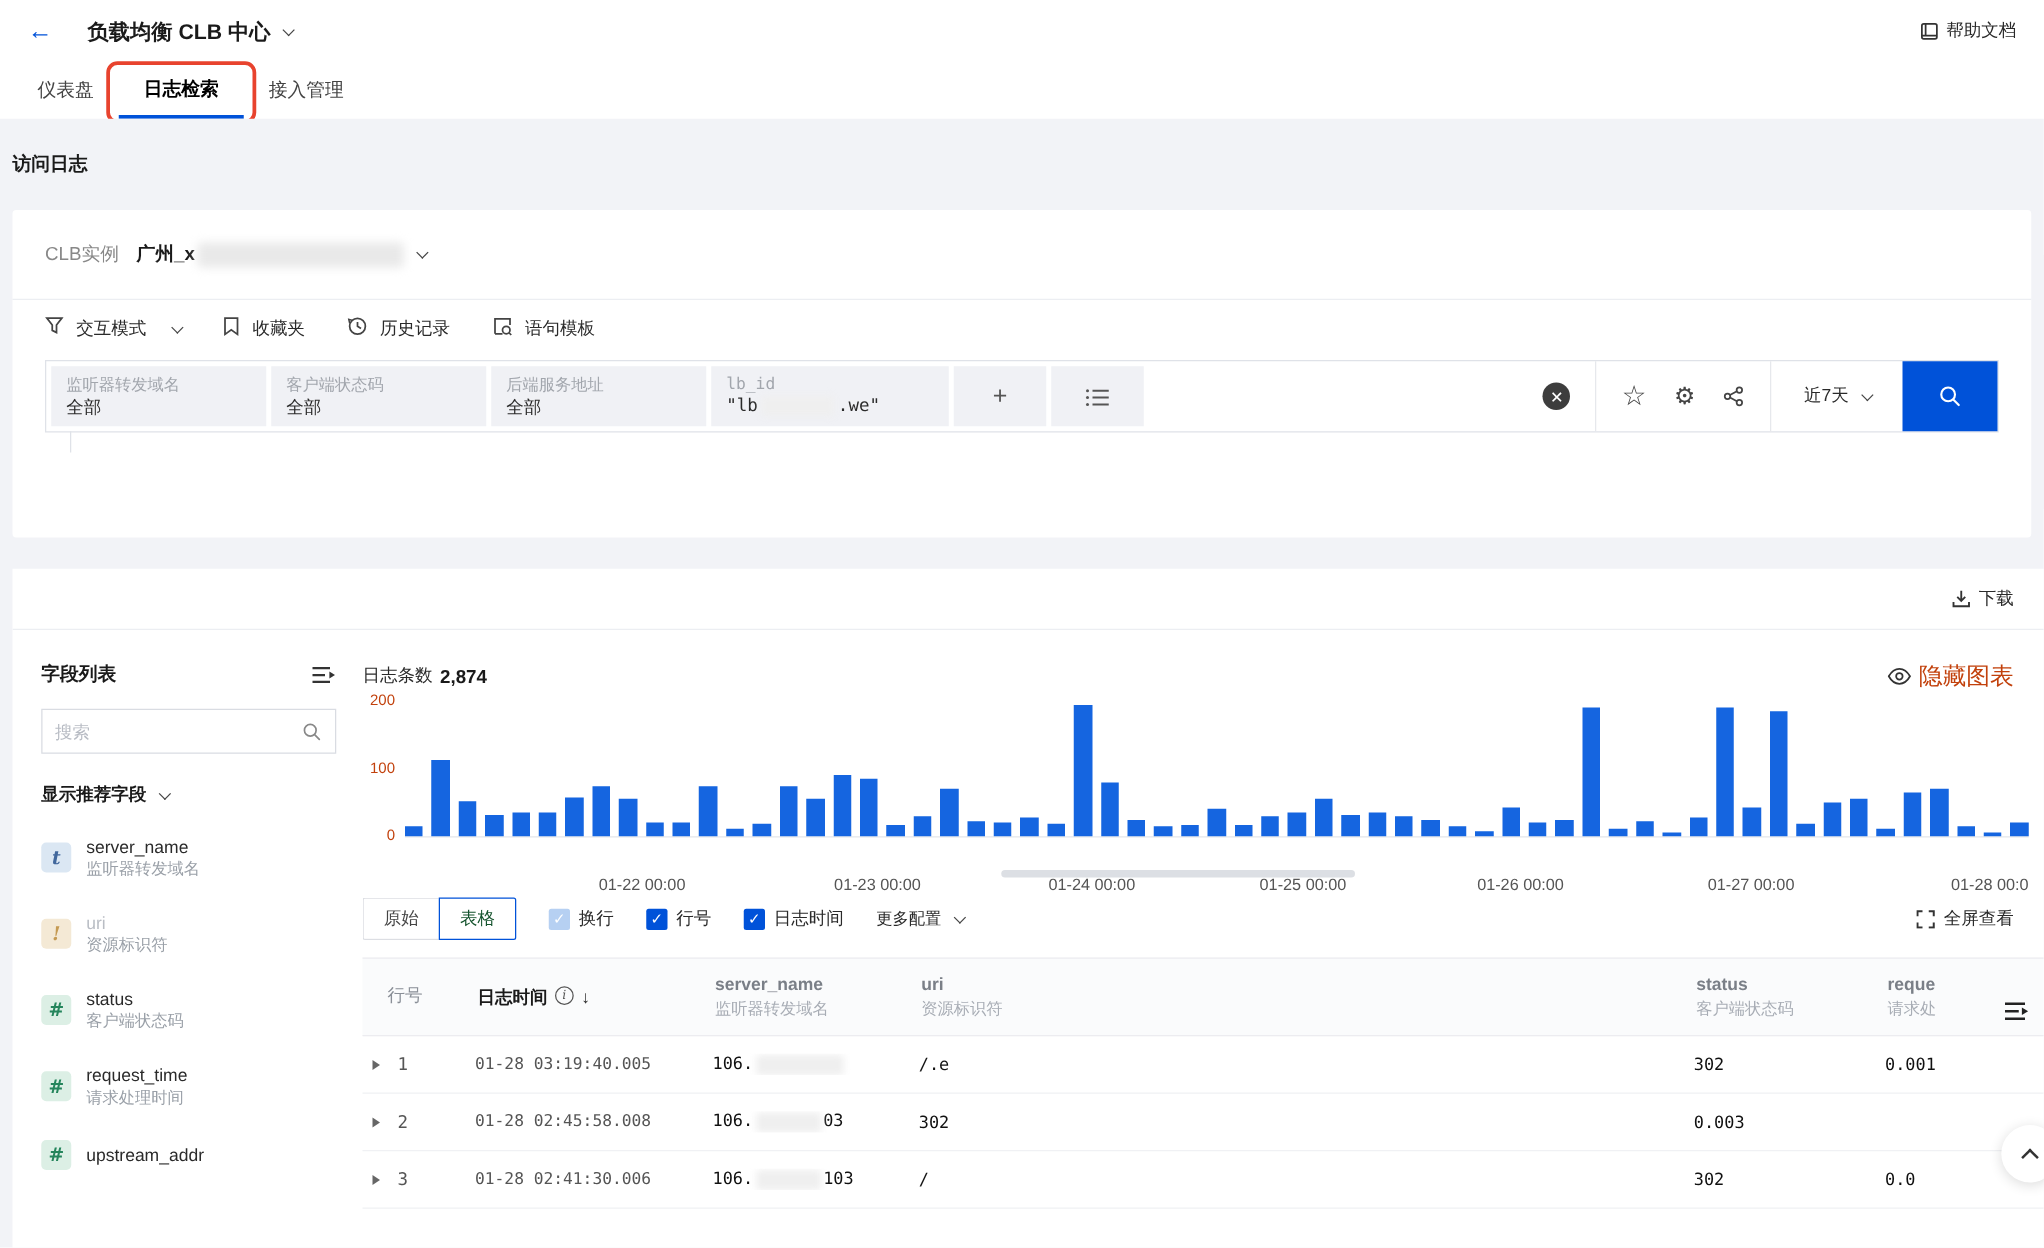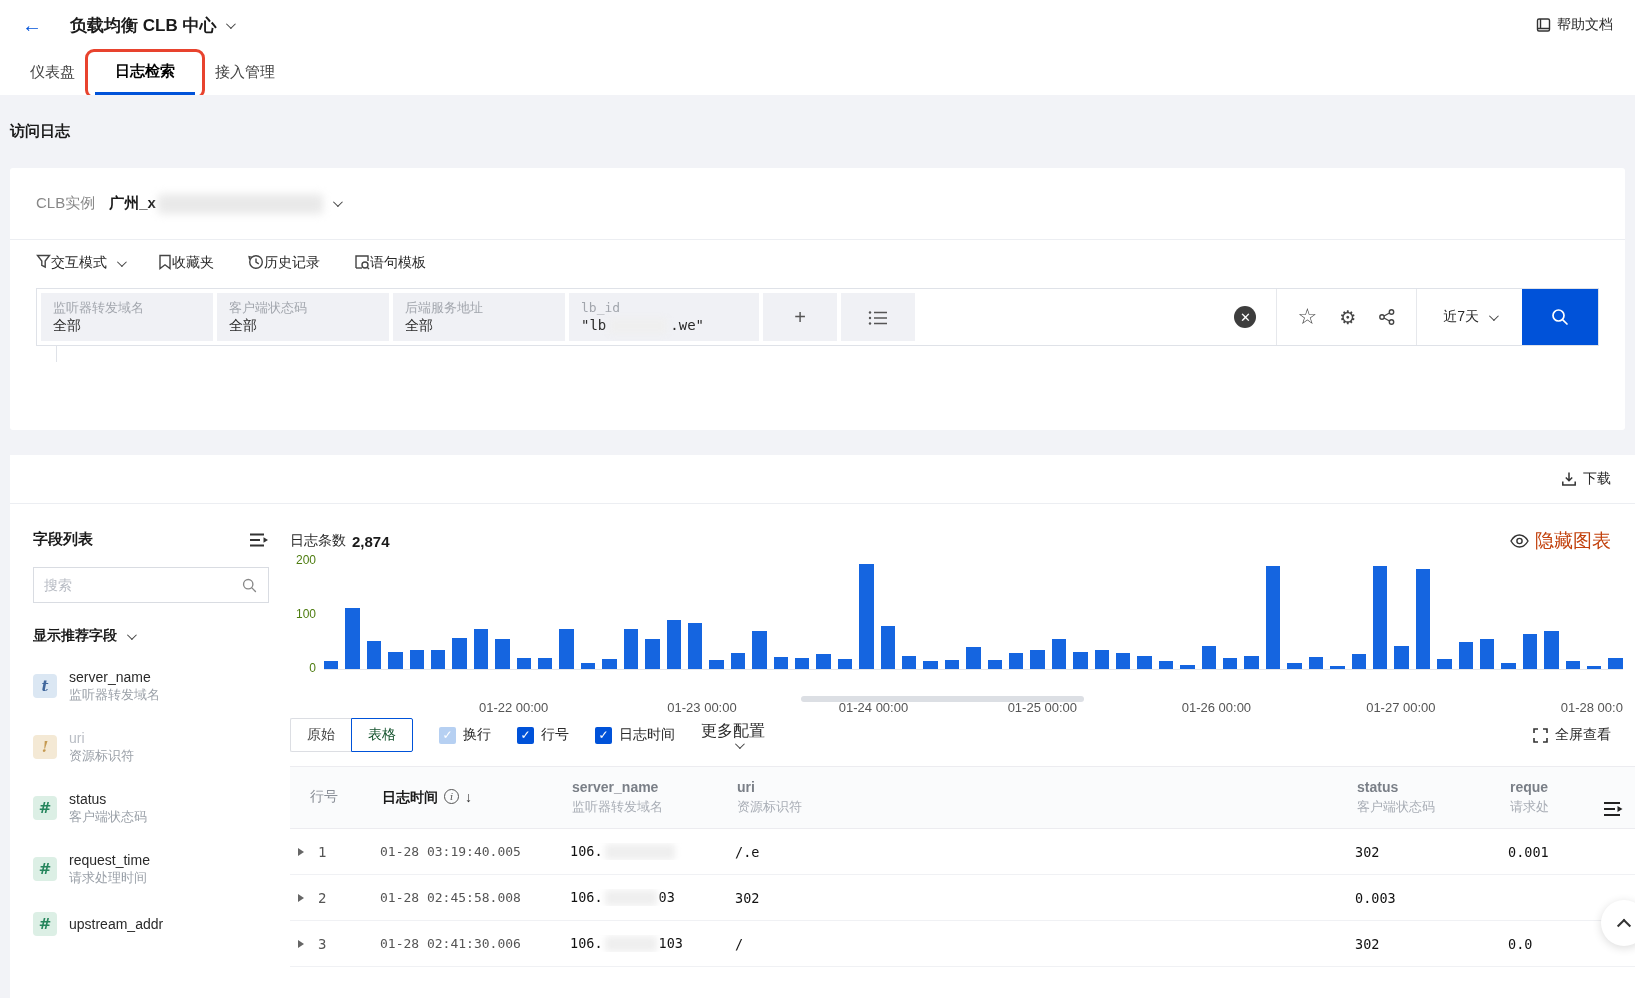--- a/index.html
+++ b/index.html
@@ -32,21 +32,21 @@
 
   
   .query-card { position:absolute; top:168px; left:10px; width:1615px; height:262px; background:#fff; border-radius:3px; }
   .instance-row { height:72px; display:flex; align-items:center; padding:0 26px; border-bottom:1px solid #eceef2; }
   .instance-label { color:#888; margin-right:14px; font-size:15px; }
   .instance-value { font-weight:bold; font-size:15px; }
   .blur-patch { display:inline-block; height:20px; border-radius:3px; background:#e9e9e9;
     filter:blur(4px); vertical-align:middle; }
 
   .toolbar-row { height:46px; display:flex; align-items:center; padding:0 26px; gap:34px; }
-  .toolbar-item { display:flex; align-items:center; gap:0; color:#2a2a2a; font-size:14px; cursor:pointer; }
+  .toolbar-item { display:flex; align-items:center; gap:10px; color:#2a2a2a; font-size:14px; cursor:pointer;font-family:Liberation Serif, serif; }
   .toolbar-item svg { stroke:#444; }
 
   .filter-bar { margin:2px 26px 0 26px; height:58px; border:1px solid #dfe2e8; display:flex; align-items:stretch; background:#fff; }
   .chips { display:flex; gap:4px; padding:4px; }
   .chip { width:172px; background:#f0f1f5; padding:5px 12px 4px 12px; display:flex; flex-direction:column;
     justify-content:center; cursor:pointer; overflow:hidden; }
   .chip .c-label { color:#a2a6ad; font-size:13px; line-height:16px; white-space:nowrap; }
   .chip .c-value { color:#2a2a2a; font-size:14px; line-height:19px; white-space:nowrap; }
   .chip.small { width:74px; align-items:center; justify-content:center; color:#555; font-size:20px; }
   .chip.lb { width:190px; }
@@ -94,39 +94,39 @@
 
   
   .result-main { position:absolute; top:49px; left:280px; right:0; bottom:0; }
   .chart-head { display:flex; align-items:center; margin-top:24px; padding-right:24px; }
   .count-label { font-size:14px; color:#2a2a2a; }
   .count-value { font-weight:bold; font-size:15px; margin-left:6px; }
   .hide-chart { margin-left:auto; display:flex; align-items:center; gap:6px; font-size:19px; color:#c2410c; cursor:pointer; }
 
   .chart { position:relative; margin-top:6px; height:142px; }
   .y-ticks { position:absolute; left:0; top:0; width:28px; height:110px; }
-  .y-tick { position:absolute; right:2px; font-size:12px; color:#4d7c0f; transform:translateY(-50%); }
+  .y-tick { position:absolute; right:2px; font-size:12px; color:#c2410c; transform:translateY(-50%); }
   .plot { position:absolute; left:34px; right:12px; top:2px; height:108px; border-bottom:1px solid #e4e6ea;
     display:flex; align-items:flex-end; gap:7px; }
   .bar { flex:1 0 auto; width:13px; background:#1565e0; }
   .x-labels { position:absolute; left:34px; right:12px; top:116px; height:18px; }
   .x-label { position:absolute; transform:translateX(-50%); font-size:13px; color:#555; white-space:nowrap;margin-top:24px; }
   .h-scroll-thumb { position:absolute; left:38%; width:21%; top:136px; height:6px; border-radius:3px; background:#dcdfe4; }
 
   
   .view-controls { display:flex; align-items:center; margin-top:16px; padding-right:24px; gap:26px; }
   .seg { display:flex; }
   .seg-btn { height:20px; padding:16px 16px; display:flex; align-items:center; font-size:14px; cursor:pointer; }
   .seg-btn.raw { border:1px solid #dcdee3; border-right:none; color:#444; border-radius:2px 0 0 2px; }
   .seg-btn.sel { border:1px solid #0052d9; color:#14532d; border-radius:0 2px 2px 0; }
   .check-item { display:flex; align-items:center; gap:7px; font-size:14px; color:#2a2a2a; cursor:pointer; }
   .cbox { width:17px; height:17px; border-radius:2px; background:#0052d9; color:#fff; font-size:12px;
     display:flex; align-items:center; justify-content:center; }
   .cbox.dis { background:#b6d0f2; }
-  .more-config { display:flex; align-items:center; font-size:16px; color:#2a2a2a; cursor:pointer;flex-direction:column; }
+  .more-config { display:flex; align-items:center; font-size:13px; color:#2a2a2a; cursor:pointer; }
   .fullscreen { margin-left:auto; display:flex; align-items:center; gap:7px; font-size:14px; color:#2a2a2a; cursor:pointer; }
 
   
   .log-table { margin-top:14px; }
   .t-head { display:grid; grid-template-columns:90px 190px 165px 620px 153px 1fr; background:#fafbfc;
     border-top:1px solid #ececf0; border-bottom:1px solid #ececf0; padding:10px 0 12px 0; }
   .th { padding-left:2px; overflow:hidden; white-space:nowrap; }
   .th .tname { font-size:14px; color:#7a7f87; font-weight:bold; line-height:20px; }
   .th .tdesc { font-size:13px; color:#a8adb5; line-height:19px; }
   .th.rowno { color:#8a8f97; font-weight:normal; font-size:14px; padding-left:20px; display:flex; align-items:center; }

